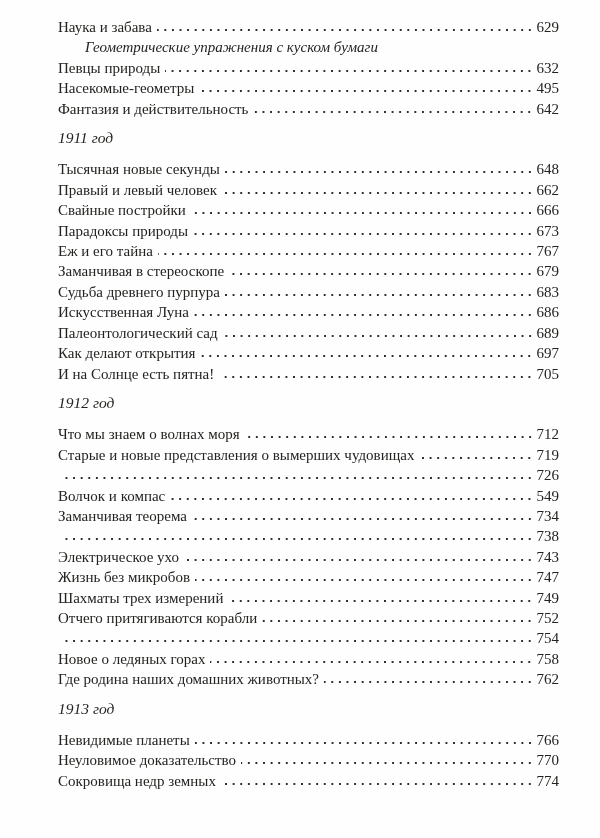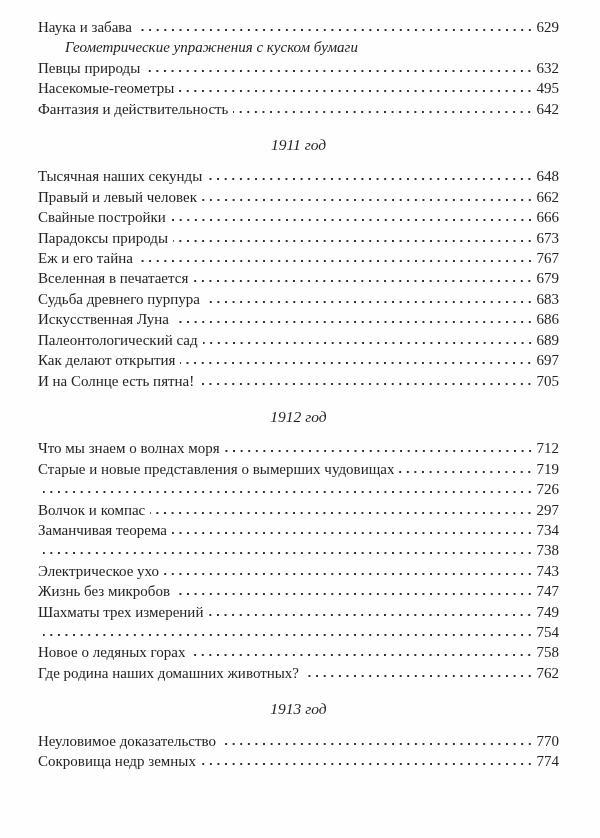--- a/index.html
+++ b/index.html
@@ -11,21 +11,21 @@
     height: 838px;
     background: #fefefe;
     color: #252320;
     font-family: "Liberation Serif", serif;
     overflow: hidden;
   }
   .page {
     box-sizing: border-box;
     width: 600px;
     height: 714px;
-    padding: 17px 41px 0 38px;
+    padding: 17px 41px 0 58px;
     font-family: Liberation Serif, serif;
   }
   .toc-row {
     display: flex;
     align-items: baseline;
     font-size: 15px;
     line-height: 20.4px;
   }
   .toc-row .title {
     flex: 0 1 auto;
@@ -45,25 +45,24 @@
   .toc-row .pagenum {
     flex: 0 0 auto;
     white-space: nowrap;
   }
   .toc-row.sub {
     font-style: italic;
     padding-left: 27px;
     align-items: center;
   }
   .year-heading {
-    text-align: center;
     font-style: italic;
     font-size: 15.5px;
     line-height: 20.4px;
-    margin: 16px 0 11px 0;
+    margin: 9px 0 11px 0;
   }
 </style>
 </head>
 <body>
 
 <div class="page">
   <div id="toc">
       <div class="toc-row">
         <span class="title">Наука и забава</span>
         <span class="leader"></span>
@@ -82,21 +81,21 @@
         <span class="leader"></span>
         <span class="pagenum">495</span>
       </div>
       <div class="toc-row">
         <span class="title">Фантазия и действительность</span>
         <span class="leader"></span>
         <span class="pagenum">642</span>
       </div>
       <div class="year-heading">1911 год</div>
       <div class="toc-row">
-        <span class="title">Тысячная наших секунды</span>
+        <span class="title">Тысячная новые секунды</span>
         <span class="leader"></span>
         <span class="pagenum">648</span>
       </div>
       <div class="toc-row">
         <span class="title">Правый и левый человек</span>
         <span class="leader"></span>
         <span class="pagenum">662</span>
       </div>
       <div class="toc-row">
         <span class="title">Свайные постройки</span>
@@ -107,21 +106,21 @@
         <span class="title">Парадоксы природы</span>
         <span class="leader"></span>
         <span class="pagenum">673</span>
       </div>
       <div class="toc-row">
         <span class="title">Еж и его тайна</span>
         <span class="leader"></span>
         <span class="pagenum">767</span>
       </div>
       <div class="toc-row">
-        <span class="title">Вселенная в печатается</span>
+        <span class="title">Заманчивая в стереоскопе</span>
         <span class="leader"></span>
         <span class="pagenum">679</span>
       </div>
       <div class="toc-row">
         <span class="title">Судьба древнего пурпура</span>
         <span class="leader"></span>
         <span class="pagenum">683</span>
       </div>
       <div class="toc-row">
         <span class="title">Искусственная Луна</span>
@@ -154,21 +153,21 @@
         <span class="leader"></span>
         <span class="pagenum">719</span>
       </div>
       <div class="toc-row">
         <span class="leader"></span>
         <span class="pagenum">726</span>
       </div>
       <div class="toc-row">
         <span class="title">Волчок и компас</span>
         <span class="leader"></span>
-        <span class="pagenum">297</span>
+        <span class="pagenum">549</span>
       </div>
       <div class="toc-row">
         <span class="title">Заманчивая теорема</span>
         <span class="leader"></span>
         <span class="pagenum">734</span>
       </div>
       <div class="toc-row">
         <span class="leader"></span>
         <span class="pagenum">738</span>
       </div>
@@ -181,34 +180,44 @@
         <span class="title">Жизнь без микробов</span>
         <span class="leader"></span>
         <span class="pagenum">747</span>
       </div>
       <div class="toc-row">
         <span class="title">Шахматы трех измерений</span>
         <span class="leader"></span>
         <span class="pagenum">749</span>
       </div>
       <div class="toc-row">
+        <span class="title">Отчего притягиваются корабли</span>
+        <span class="leader"></span>
+        <span class="pagenum">752</span>
+      </div>
+      <div class="toc-row">
         <span class="leader"></span>
         <span class="pagenum">754</span>
       </div>
       <div class="toc-row">
         <span class="title">Новое о ледяных горах</span>
         <span class="leader"></span>
         <span class="pagenum">758</span>
       </div>
       <div class="toc-row">
         <span class="title">Где родина наших домашних животных?</span>
         <span class="leader"></span>
         <span class="pagenum">762</span>
       </div>
       <div class="year-heading">1913 год</div>
+      <div class="toc-row">
+        <span class="title">Невидимые планеты</span>
+        <span class="leader"></span>
+        <span class="pagenum">766</span>
+      </div>
       <div class="toc-row">
         <span class="title">Неуловимое доказательство</span>
         <span class="leader"></span>
         <span class="pagenum">770</span>
       </div>
       <div class="toc-row">
         <span class="title">Сокровища недр земных</span>
         <span class="leader"></span>
         <span class="pagenum">774</span>
       </div>

